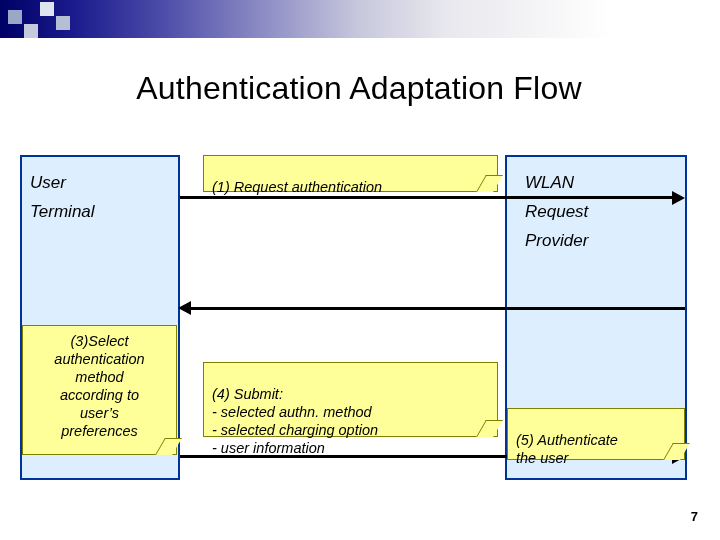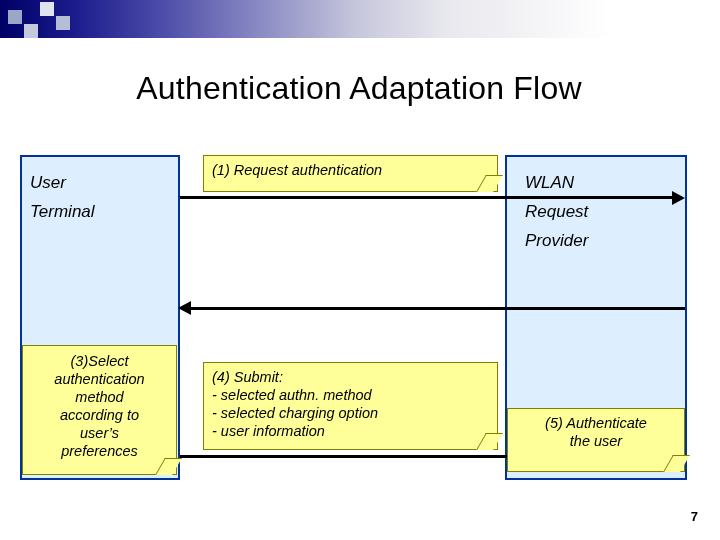--- a/index.html
+++ b/index.html
@@ -79,40 +79,40 @@
 
   
   .note {
     position: absolute;
     background: #ffff99;
     border: 1px solid #7f7f00;
     box-sizing: border-box;
     font-size: 14.5px;
     color: #000000;
     line-height: 18px;
-    padding: 5px 8px 5px 8px;
+    padding: 22px 8px 5px 8px;
     font-family: "Liberation Sans", sans-serif;
   }
   
   .note::after {
     content: "";
     position: absolute;
     width: 16px; height: 16px;
     background: #ffff99;
     border-left: 1px solid #7f7f00;
     border-top: 1px solid #7f7f00;
     transform: skewX(-30deg);
   }
   .fold-br::after { right: -1px; bottom: -1px; }
 
   #note1 { left: 203px; top: 155px; width: 295px; height: 37px; }
   #note2 { left: 203px; top: 205px; width: 295px; height: 100px; }
-  #note3 { left: 22px;  top: 325px; width: 155px; height: 130px; text-align: center; padding-top: 6px; margin-top: 20px;}
-  #note4 { left: 203px; top: 362px; width: 295px; height: 88px; }
-  #note5 { left: 507px; top: 408px; width: 178px; height: 64px; text-align: center; }
+  #note3 { left: 22px;  top: 325px; width: 155px; height: 130px; text-align: center; padding-top: 6px;}
+  #note4 { left: 203px; top: 362px; width: 295px; height: 75px; }
+  #note5 { left: 507px; top: 408px; width: 178px; height: 52px; }
 
   
   .arrow-line {
     position: absolute;
     height: 0;
     border-top: 3px solid #000000;
   }
   .arrow-head {
     position: absolute;
     width: 0; height: 0;

